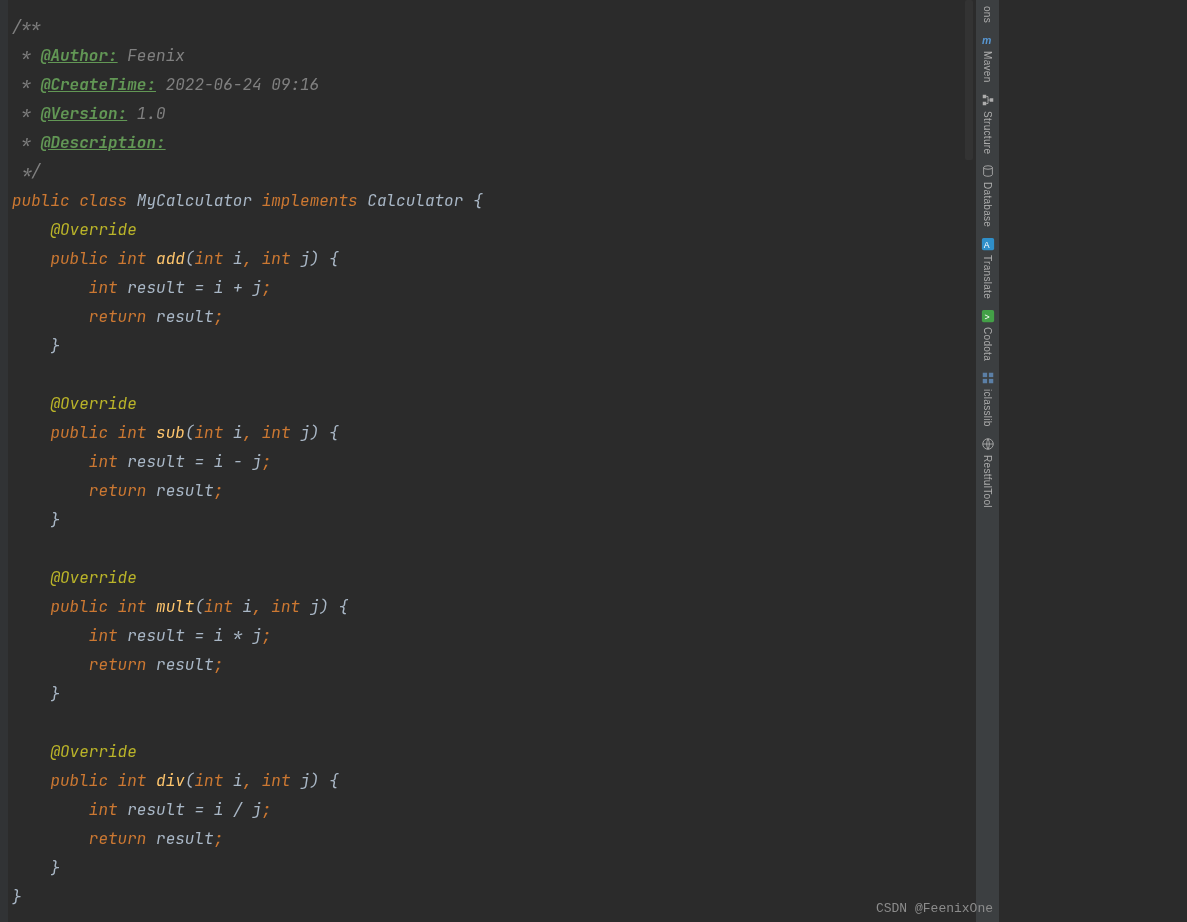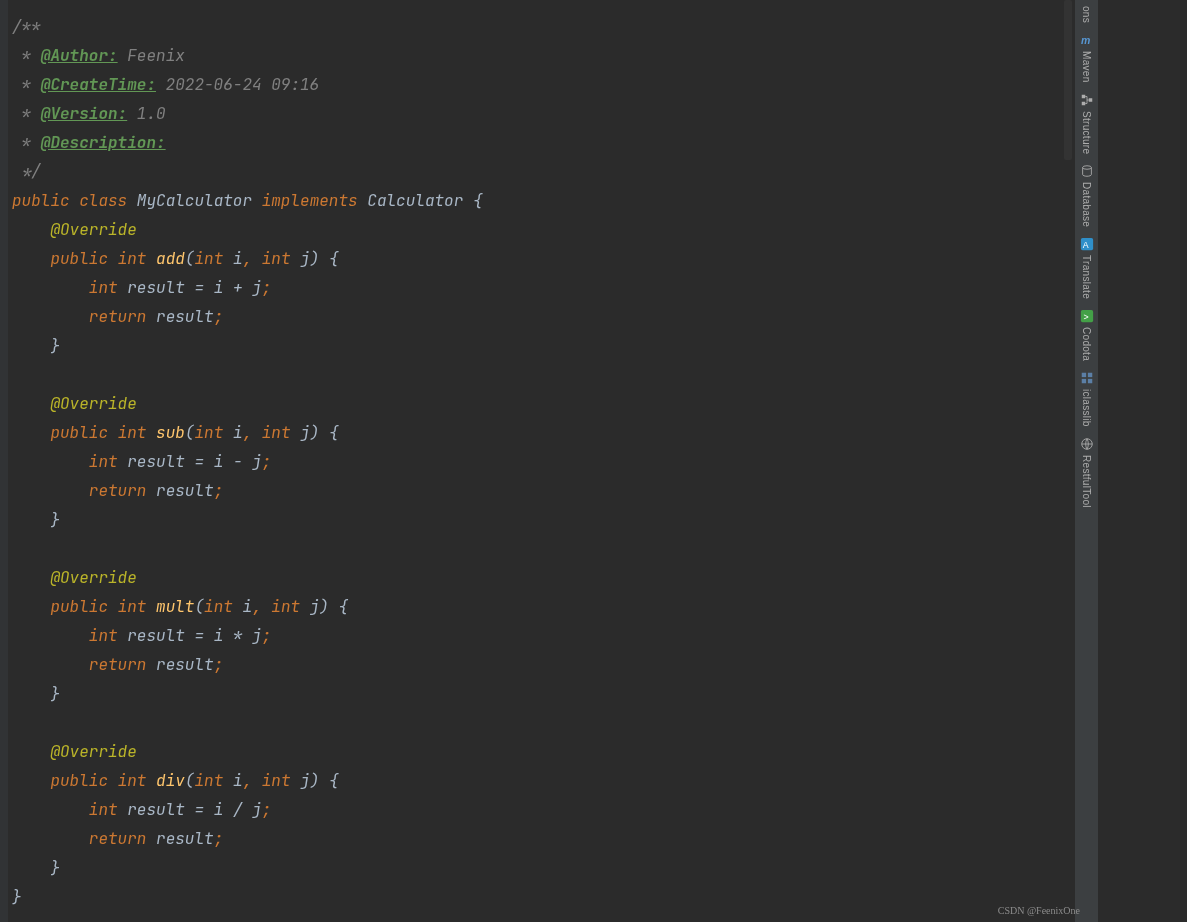--- a/index.html
+++ b/index.html
@@ -3,21 +3,21 @@
 <meta charset="utf-8">
 <style>
   html,body{margin:0;padding:0;height:100%;}
   body{
     background:#2b2b2b;
     font-family:"JetBrains Mono","Consolas","Courier New",monospace;
     font-size:16px;
     color:#a9b7c6;
     overflow:hidden;
   }
-  .app{display:flex;height:922px;width:1098px;position:relative;justify-content:center;}
+  .app{display:flex;height:922px;width:999px;position:relative;justify-content:center;}
   .gutter{
     width:8px;
     background:#313335;
     flex:0 0 8px;
   }
   .editor{
     flex:1 1 auto;
     background:#2b2b2b;
     padding:12px 0 0 0;
     overflow:hidden;
@@ -70,25 +70,25 @@
   .tool .ico{width:14px;height:14px;display:block;}
   .tool .lbl{
     writing-mode:vertical-rl;
     text-orientation:mixed;
     font-style:normal;
     letter-spacing:0.3px;
   }
 
   .watermark{
     position:absolute;
-    right:18px;
+    right:6px;
     bottom:6px;
     color:#8c8c8c;
-    font-family:Liberation Serif, serif;
-    font-size:10px;
+    font-family:Liberation Mono, monospace;
+    font-size:13px;
     font-style:normal;
   }
 
   
   .miniscroll{
     position:absolute;
     top:0;right:0;bottom:0;
     width:12px;
     background:#2b2b2b;
   }

